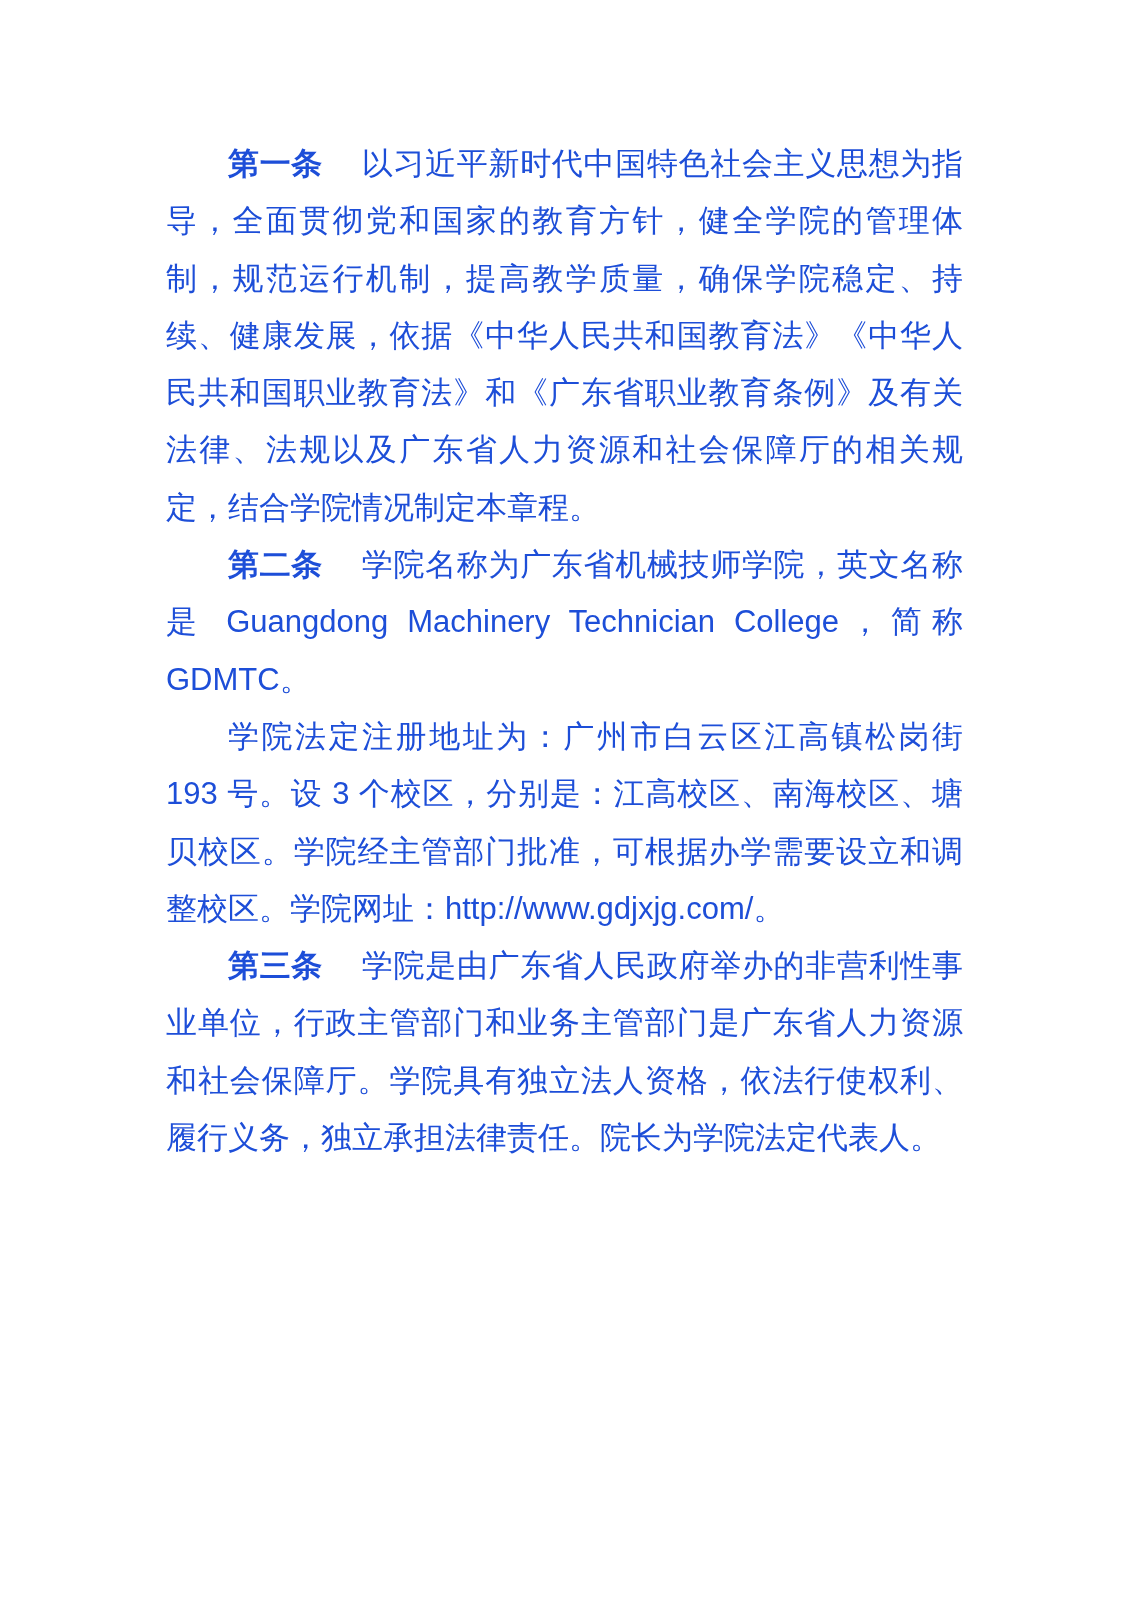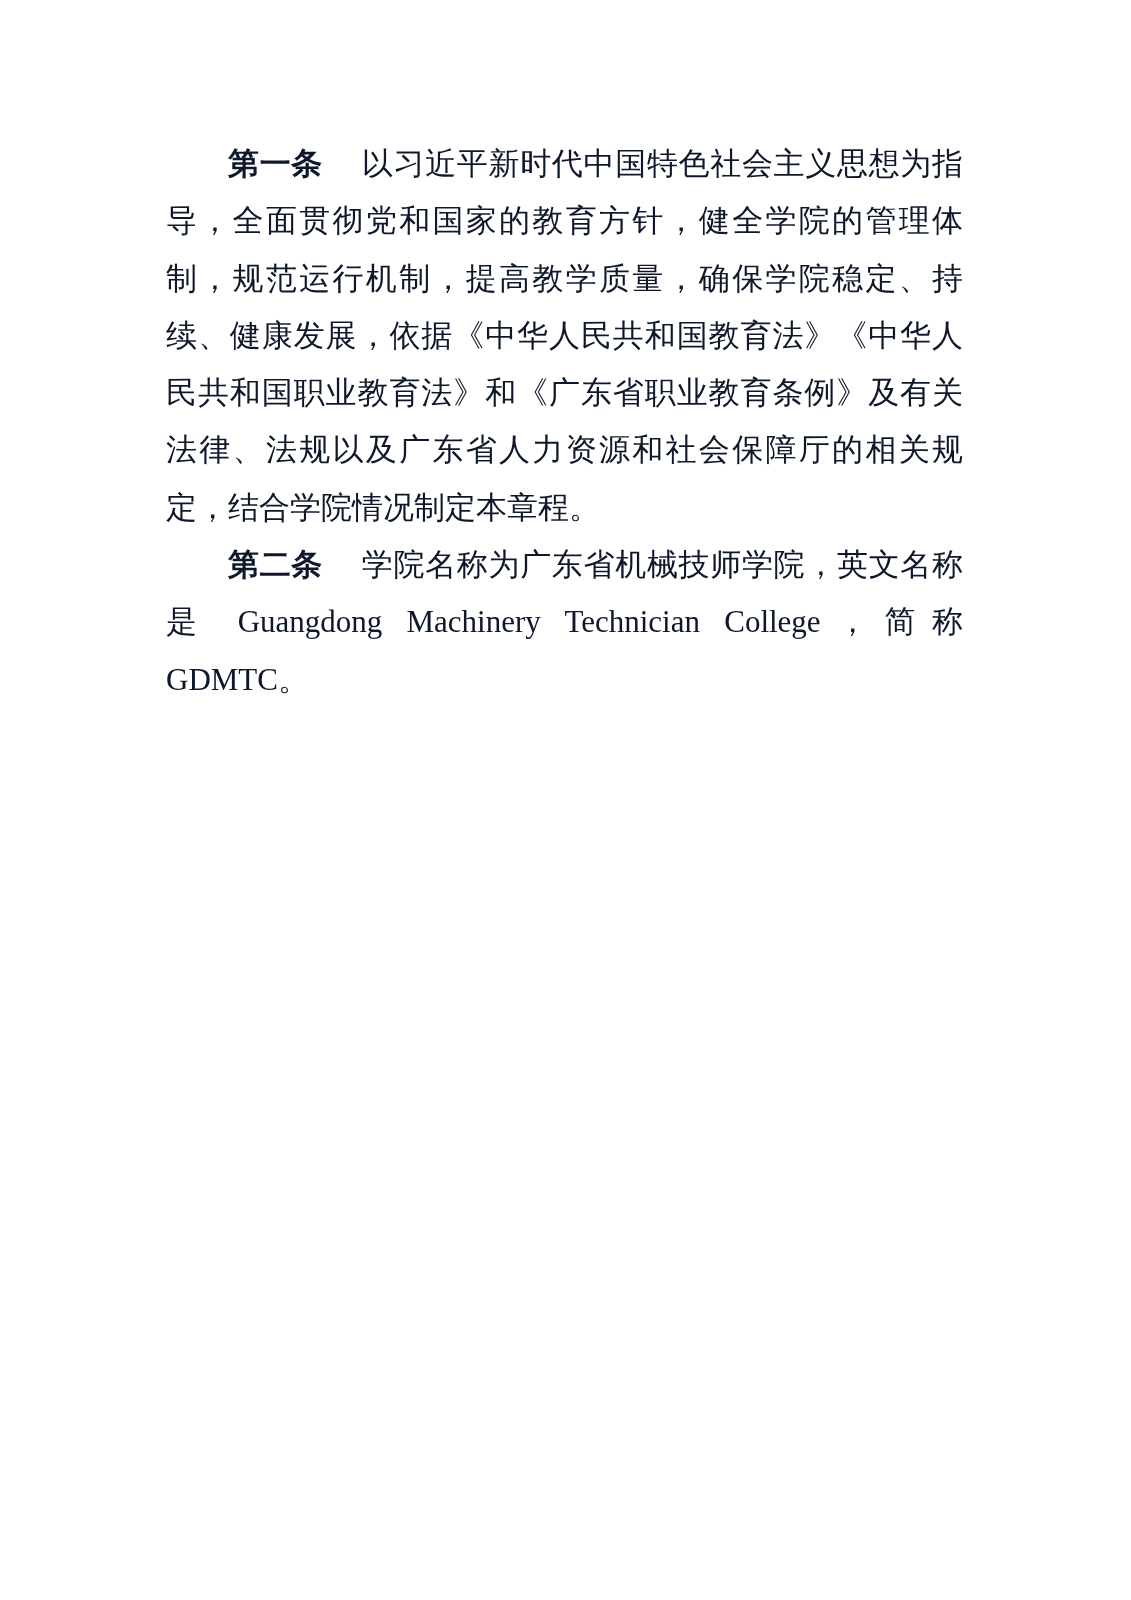--- a/index.html
+++ b/index.html
@@ -12,43 +12,45 @@
     overflow: hidden;
   }
   .doc-content {
     position: absolute;
     left: 166px;
     top: 135px;
     width: 797px;
     font-family: "Liberation Sans", sans-serif;
     font-size: 31px;
     line-height: 57.3px;
-    color: #0f172a;
+    color: #1d4ed8;
     text-align: justify;
   }
   .doc-content p {
     margin: 0;
     padding: 0;
     text-indent: 2em;
   }
   .run-label {
     font-weight: bold;
     margin-right: 1.25em;
   }
   .run-latin {
-    font-family: Liberation Serif, serif;
+    font-family: Liberation Sans, sans-serif;
   }
 </style>
 </head>
 <body>
 
 <div class="page">
   <div class="doc-content">
 
     <p><span class="run-label">第一条</span><span class="run-body">以习近平新时代中国特色社会主义思想为指导，全面贯彻党和国家的教育方针，健全学院的管理体制，规范运行机制，提高教学质量，确保学院稳定、持续、健康发展，依据《中华人民共和国教育法》《中华人民共和国职业教育法》和《广东省职业教育条例》及有关法律、法规以及广东省人力资源和社会保障厅的相关规定，结合学院情况制定本章程。</span></p>
 
     <p><span class="run-label">第二条</span><span class="run-body">学院名称为广东省机械技师学院，英文名称是</span><span class="run-latin"> Guangdong Machinery Technician College</span><span class="run-body">，简称 </span><span class="run-latin">GDMTC</span><span class="run-body">。</span></p>
 
+    <p><span class="run-body">学院法定注册地址为：广州市白云区江高镇松岗街 </span><span class="run-latin">193</span><span class="run-body"> 号。设 </span><span class="run-latin">3</span><span class="run-body"> 个校区，分别是：江高校区、南海校区、塘贝校区。学院经主管部门批准，可根据办学需要设立和调整校区。学院网址：</span><span class="run-latin">http://www.gdjxjg.com/</span><span class="run-body">。</span></p>
 
+    <p><span class="run-label">第三条</span><span class="run-body">学院是由广东省人民政府举办的非营利性事业单位，行政主管部门和业务主管部门是广东省人力资源和社会保障厅。学院具有独立法人资格，依法行使权利、履行义务，独立承担法律责任。院长为学院法定代表人。</span></p>
 
 
   </div>
 </div>
 
 </body></html>

